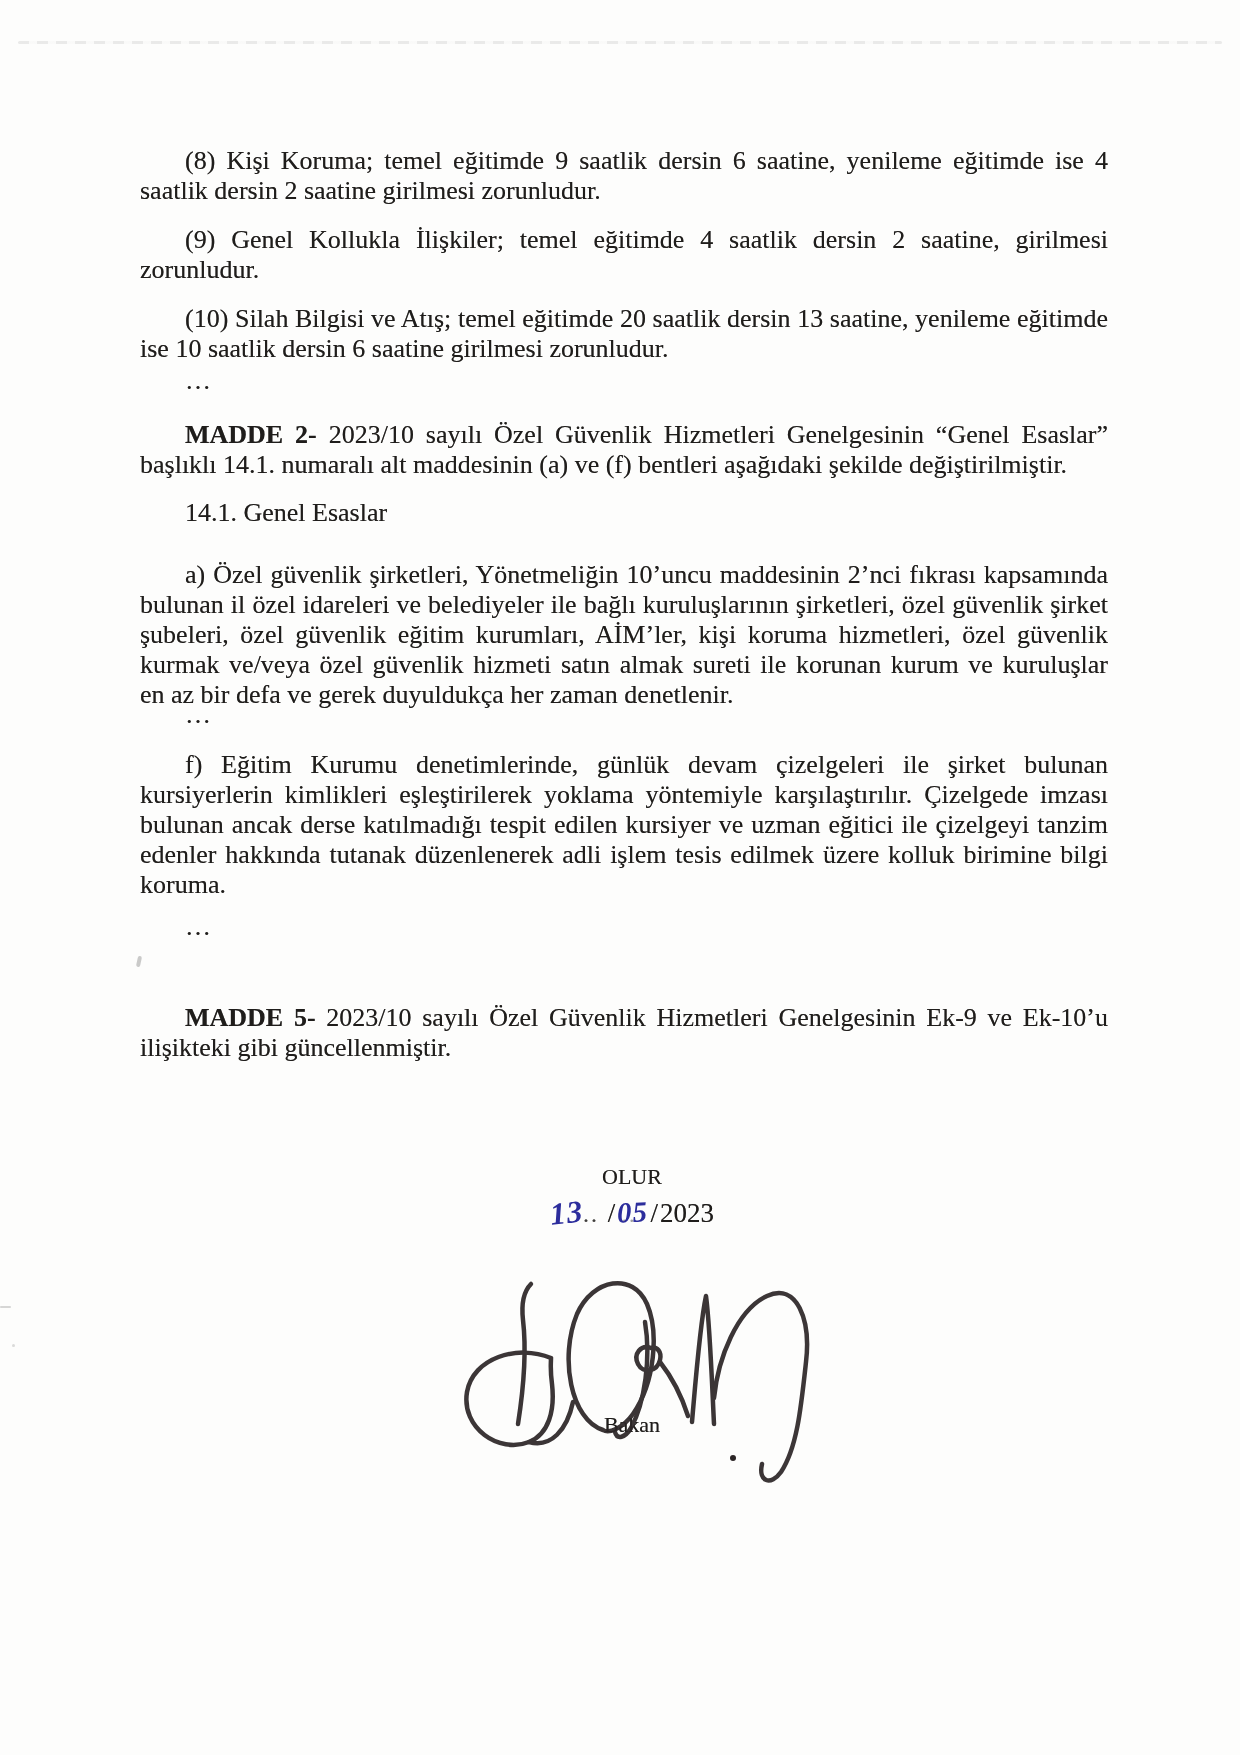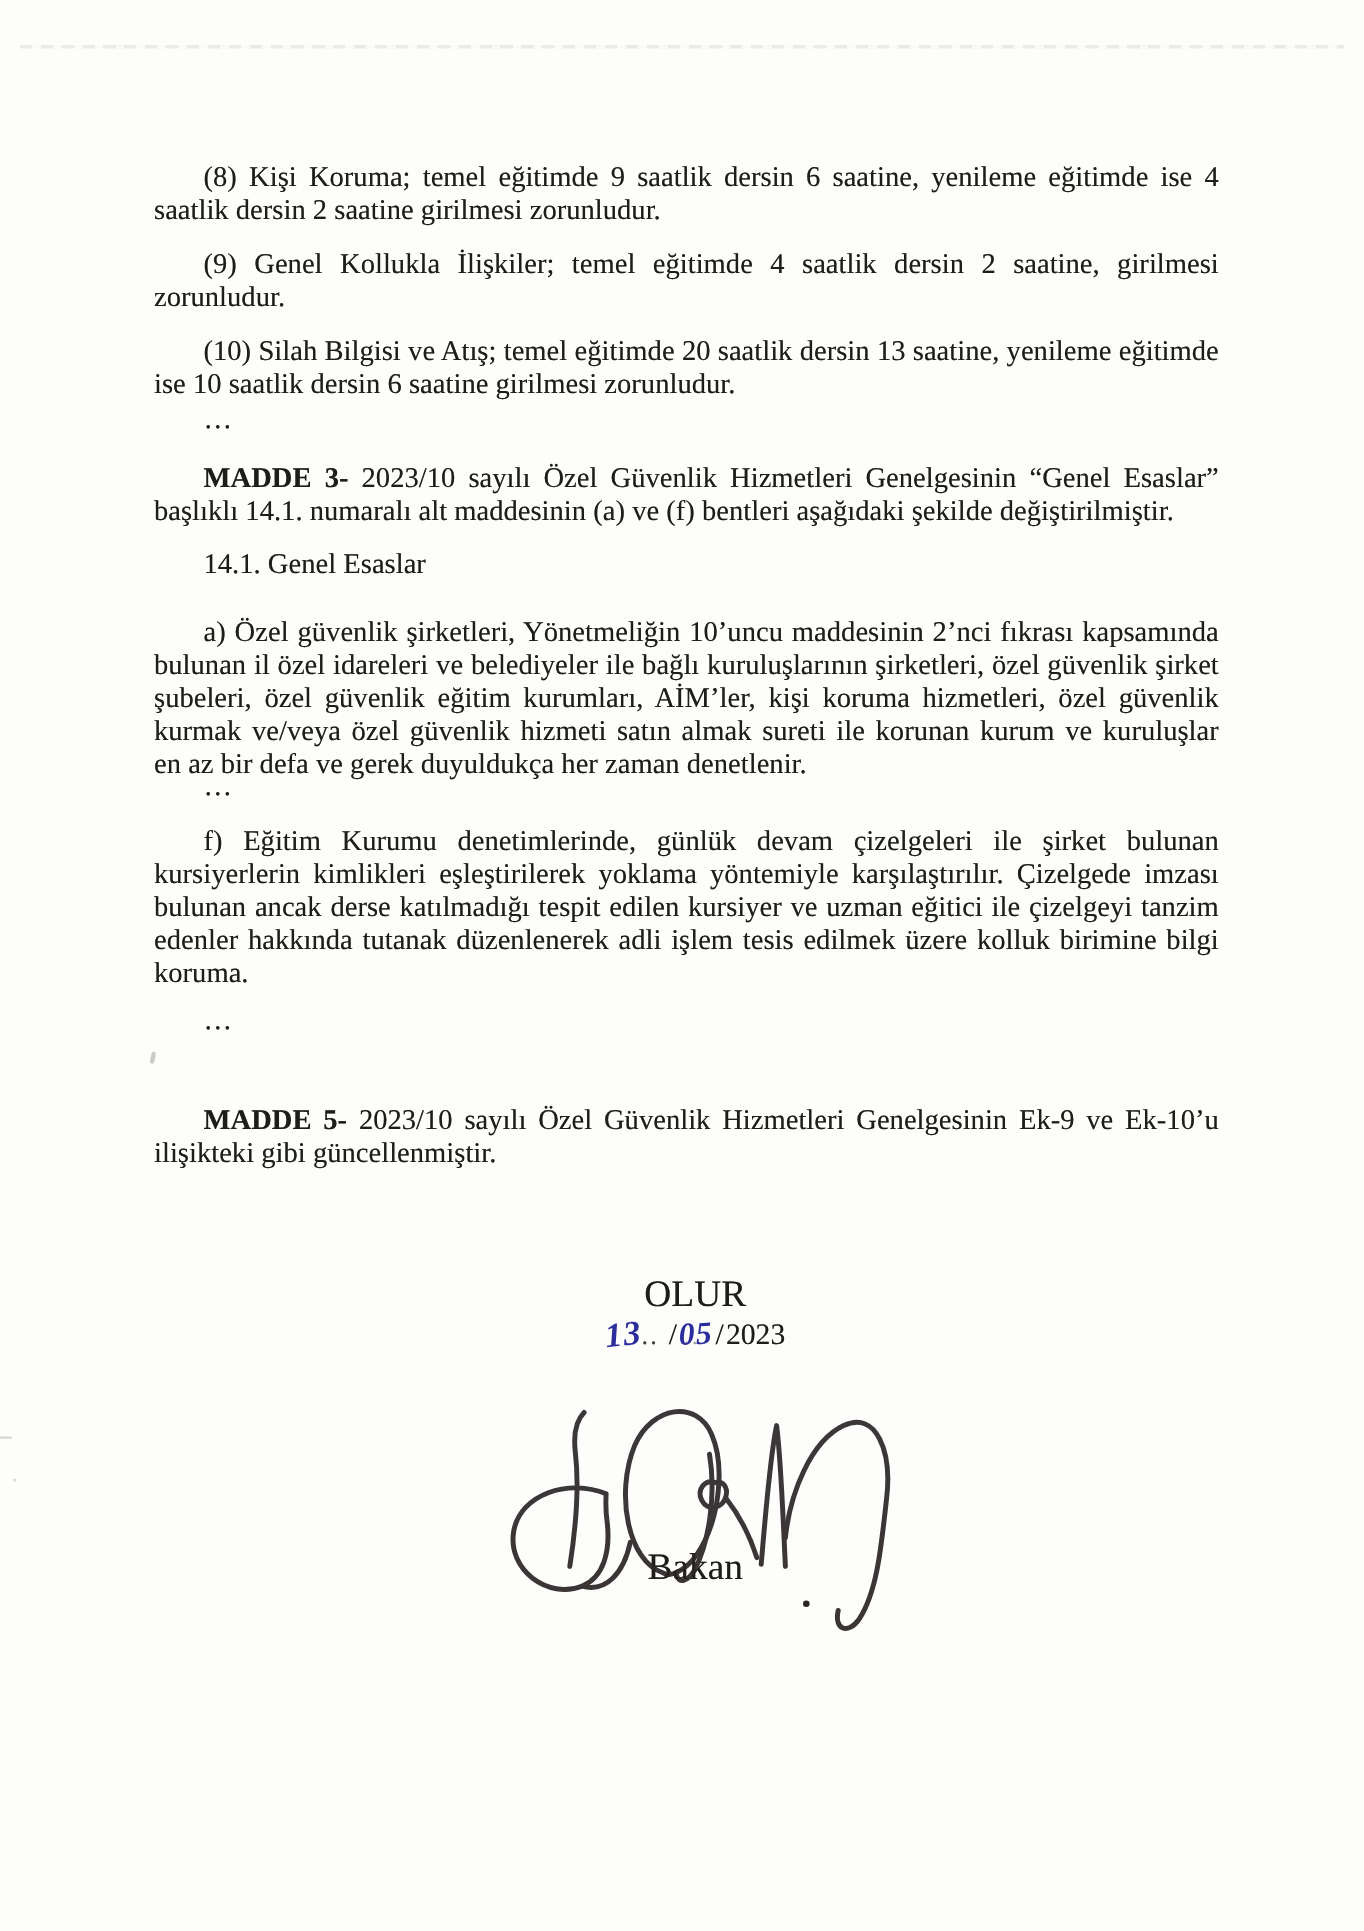--- a/index.html
+++ b/index.html
@@ -36,21 +36,21 @@
   .just{text-align:justify;}
   .just::after{content:"";display:inline-block;width:100%;height:0;}
   .ind{text-indent:45px;}
   .bold{font-weight:normal;}
   .label{font-weight:bold;}
   .dots{letter-spacing:4px;}
   
   .center-block{
     position:absolute;left:430px;width:404px;
     text-align:center;
-    font-size:34px;line-height:30px;
+    font-size:22px;line-height:30px;
     text-shadow:0 0 0.5px rgba(30,28,26,.55);
   }
   .dateline{font-size:27px;}
   .hand{
     color:var(--blue-ink);
     font-style:italic;
     font-weight:bold;
     display:inline-block;
     text-shadow:none;
   }
@@ -109,21 +109,21 @@
   <div class="para" style="top:304px">
     <div class="doc-line just ind">(10) Silah Bilgisi ve Atış; temel eğitimde 20 saatlik dersin 13 saatine, yenileme eğitimde</div>
     <div class="doc-line">ise 10 saatlik dersin 6 saatine girilmesi zorunludur.</div>
   </div>
 
   <div class="para" style="top:366px">
     <div class="doc-line ind dots">…</div>
   </div>
 
   <div class="para" style="top:420px">
-    <div class="doc-line just ind"><b class="label">MADDE 3-</b><span> 2023/10 sayılı Özel Güvenlik Hizmetleri Genelgesinin “Genel Esaslar”</span></div>
+    <div class="doc-line just ind"><b class="label">MADDE 2-</b><span> 2023/10 sayılı Özel Güvenlik Hizmetleri Genelgesinin “Genel Esaslar”</span></div>
     <div class="doc-line">başlıklı 14.1. numaralı alt maddesinin (a) ve (f) bentleri aşağıdaki şekilde değiştirilmiştir.</div>
   </div>
 
   <div class="para" style="top:498px">
     <div class="doc-line ind bold">14.1. Genel Esaslar</div>
   </div>
 
   <div class="para" style="top:560px">
     <div class="doc-line just ind">a) Özel güvenlik şirketleri, Yönetmeliğin 10’uncu maddesinin 2’nci fıkrası kapsamında</div>
     <div class="doc-line just">bulunan il özel idareleri ve belediyeler ile bağlı kuruluşlarının şirketleri, özel güvenlik şirket</div>

